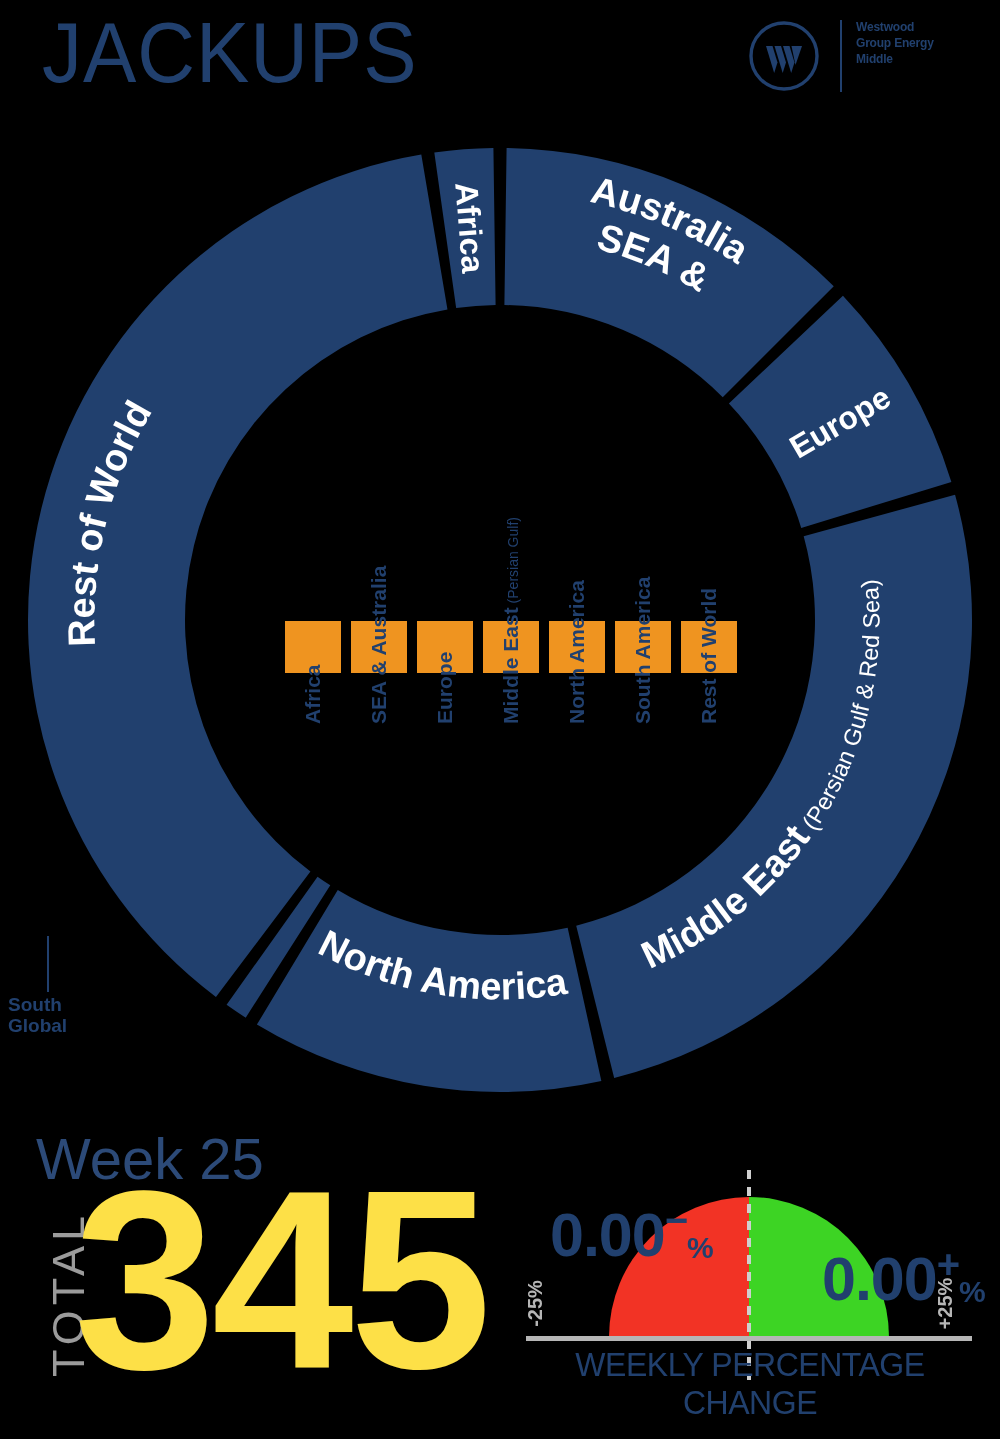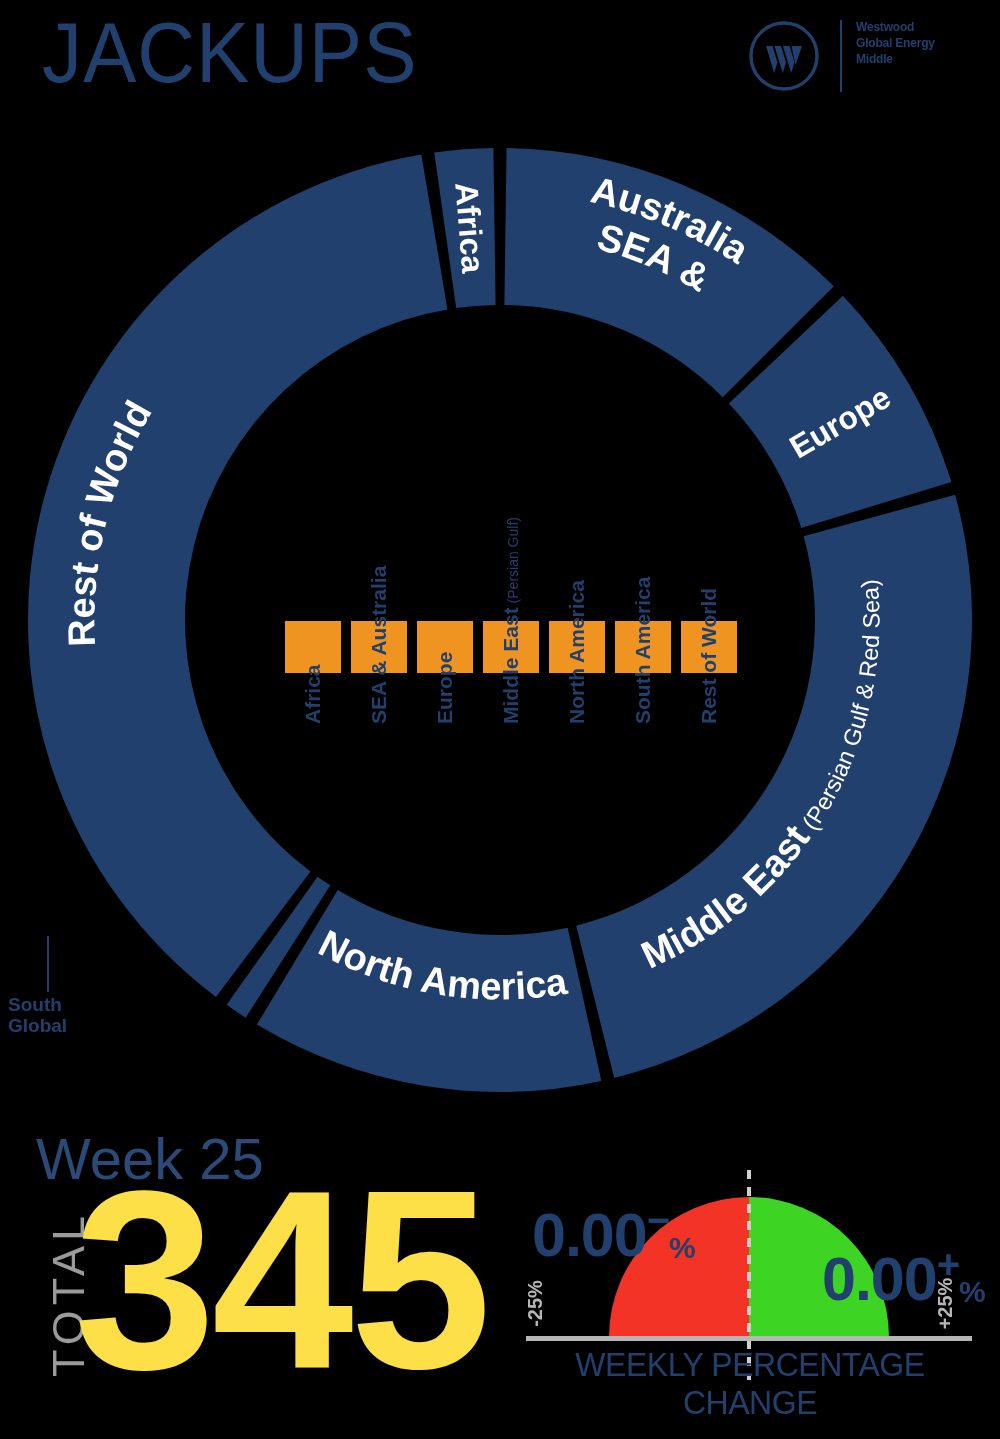--- a/index.html
+++ b/index.html
@@ -243,21 +243,21 @@
   }
   .gauge-value {
     position: absolute;
     top: 28px;
     font-size: 61px;
     font-weight: 600;
     color: #21406e;
     white-space: nowrap;
     letter-spacing: -1px;
   }
-  #gauge-value-neg { left: 12px; }
+  #gauge-value-neg { left: 30px; }
   #gauge-value-pos { left: 302px; margin-top: 44px; }
   .gauge-sign {
     font-size: 40px;
     vertical-align: 22px;
   }
   .gauge-pct {
     font-size: 30px;
     vertical-align: -2px;
   }
   .gauge-end {
@@ -302,21 +302,21 @@
     <svg id="logo-mark" viewBox="0 0 72 72">
       <circle cx="36" cy="36" r="33" fill="none" stroke="#21406e" stroke-width="3.4"></circle>
       <path d="M18 26 L24.5 26 L29.5 42.5 L26.2 53 Z" fill="#21406e"></path>
       <path d="M26.5 26 L33 26 L38 42.5 L34.7 53 Z" fill="#21406e"></path>
       <path d="M35 26 L41.5 26 L46.5 42.5 L43.2 53 Z" fill="#21406e"></path>
       <path d="M43.5 26 L54 26 L47.5 45 Z" fill="#21406e"></path>
     </svg>
     <div id="logo-divider"></div>
     <div id="logo-text">
       <div>Westwood</div>
-      <div>Global Energy</div>
+      <div>Group Energy</div>
       <div>Middle</div>
     </div>
   </div>
 </div>
 
 <div id="donut-wrap">
   <svg id="donut-svg" width="1000" height="985" viewBox="0 0 1000 985">
     <defs>
 
       <g id="arc-paths"></g>

